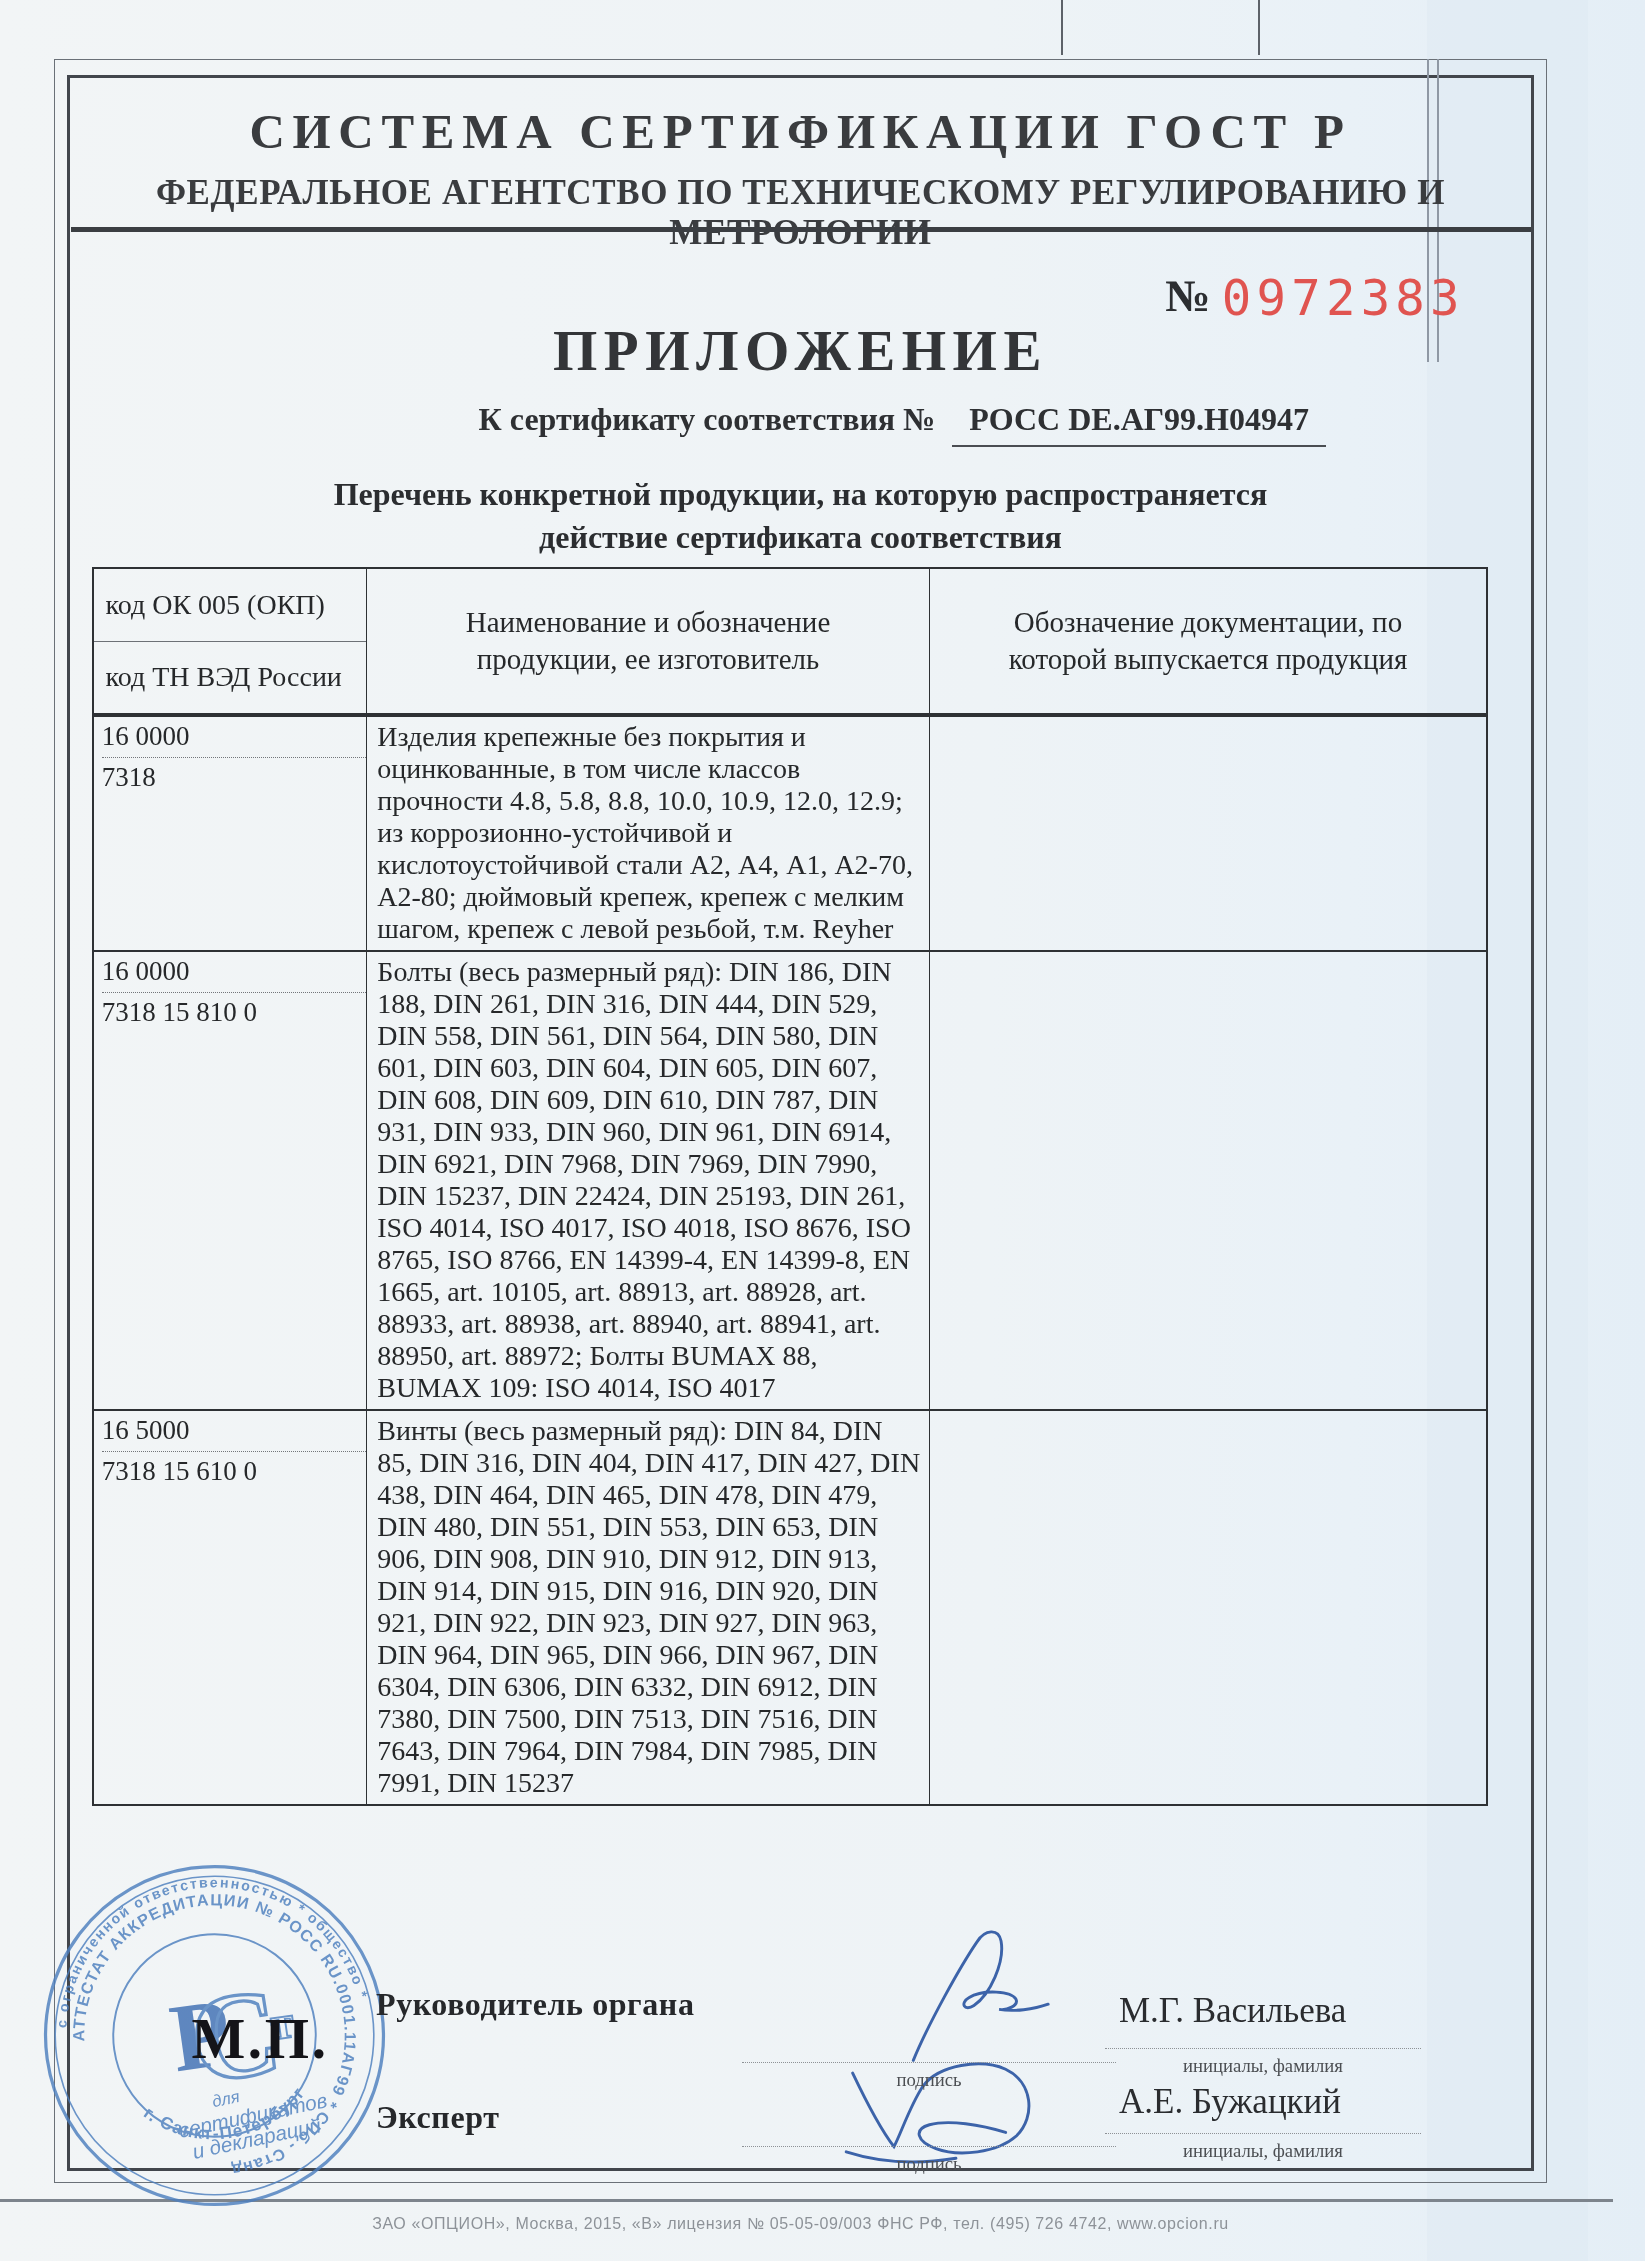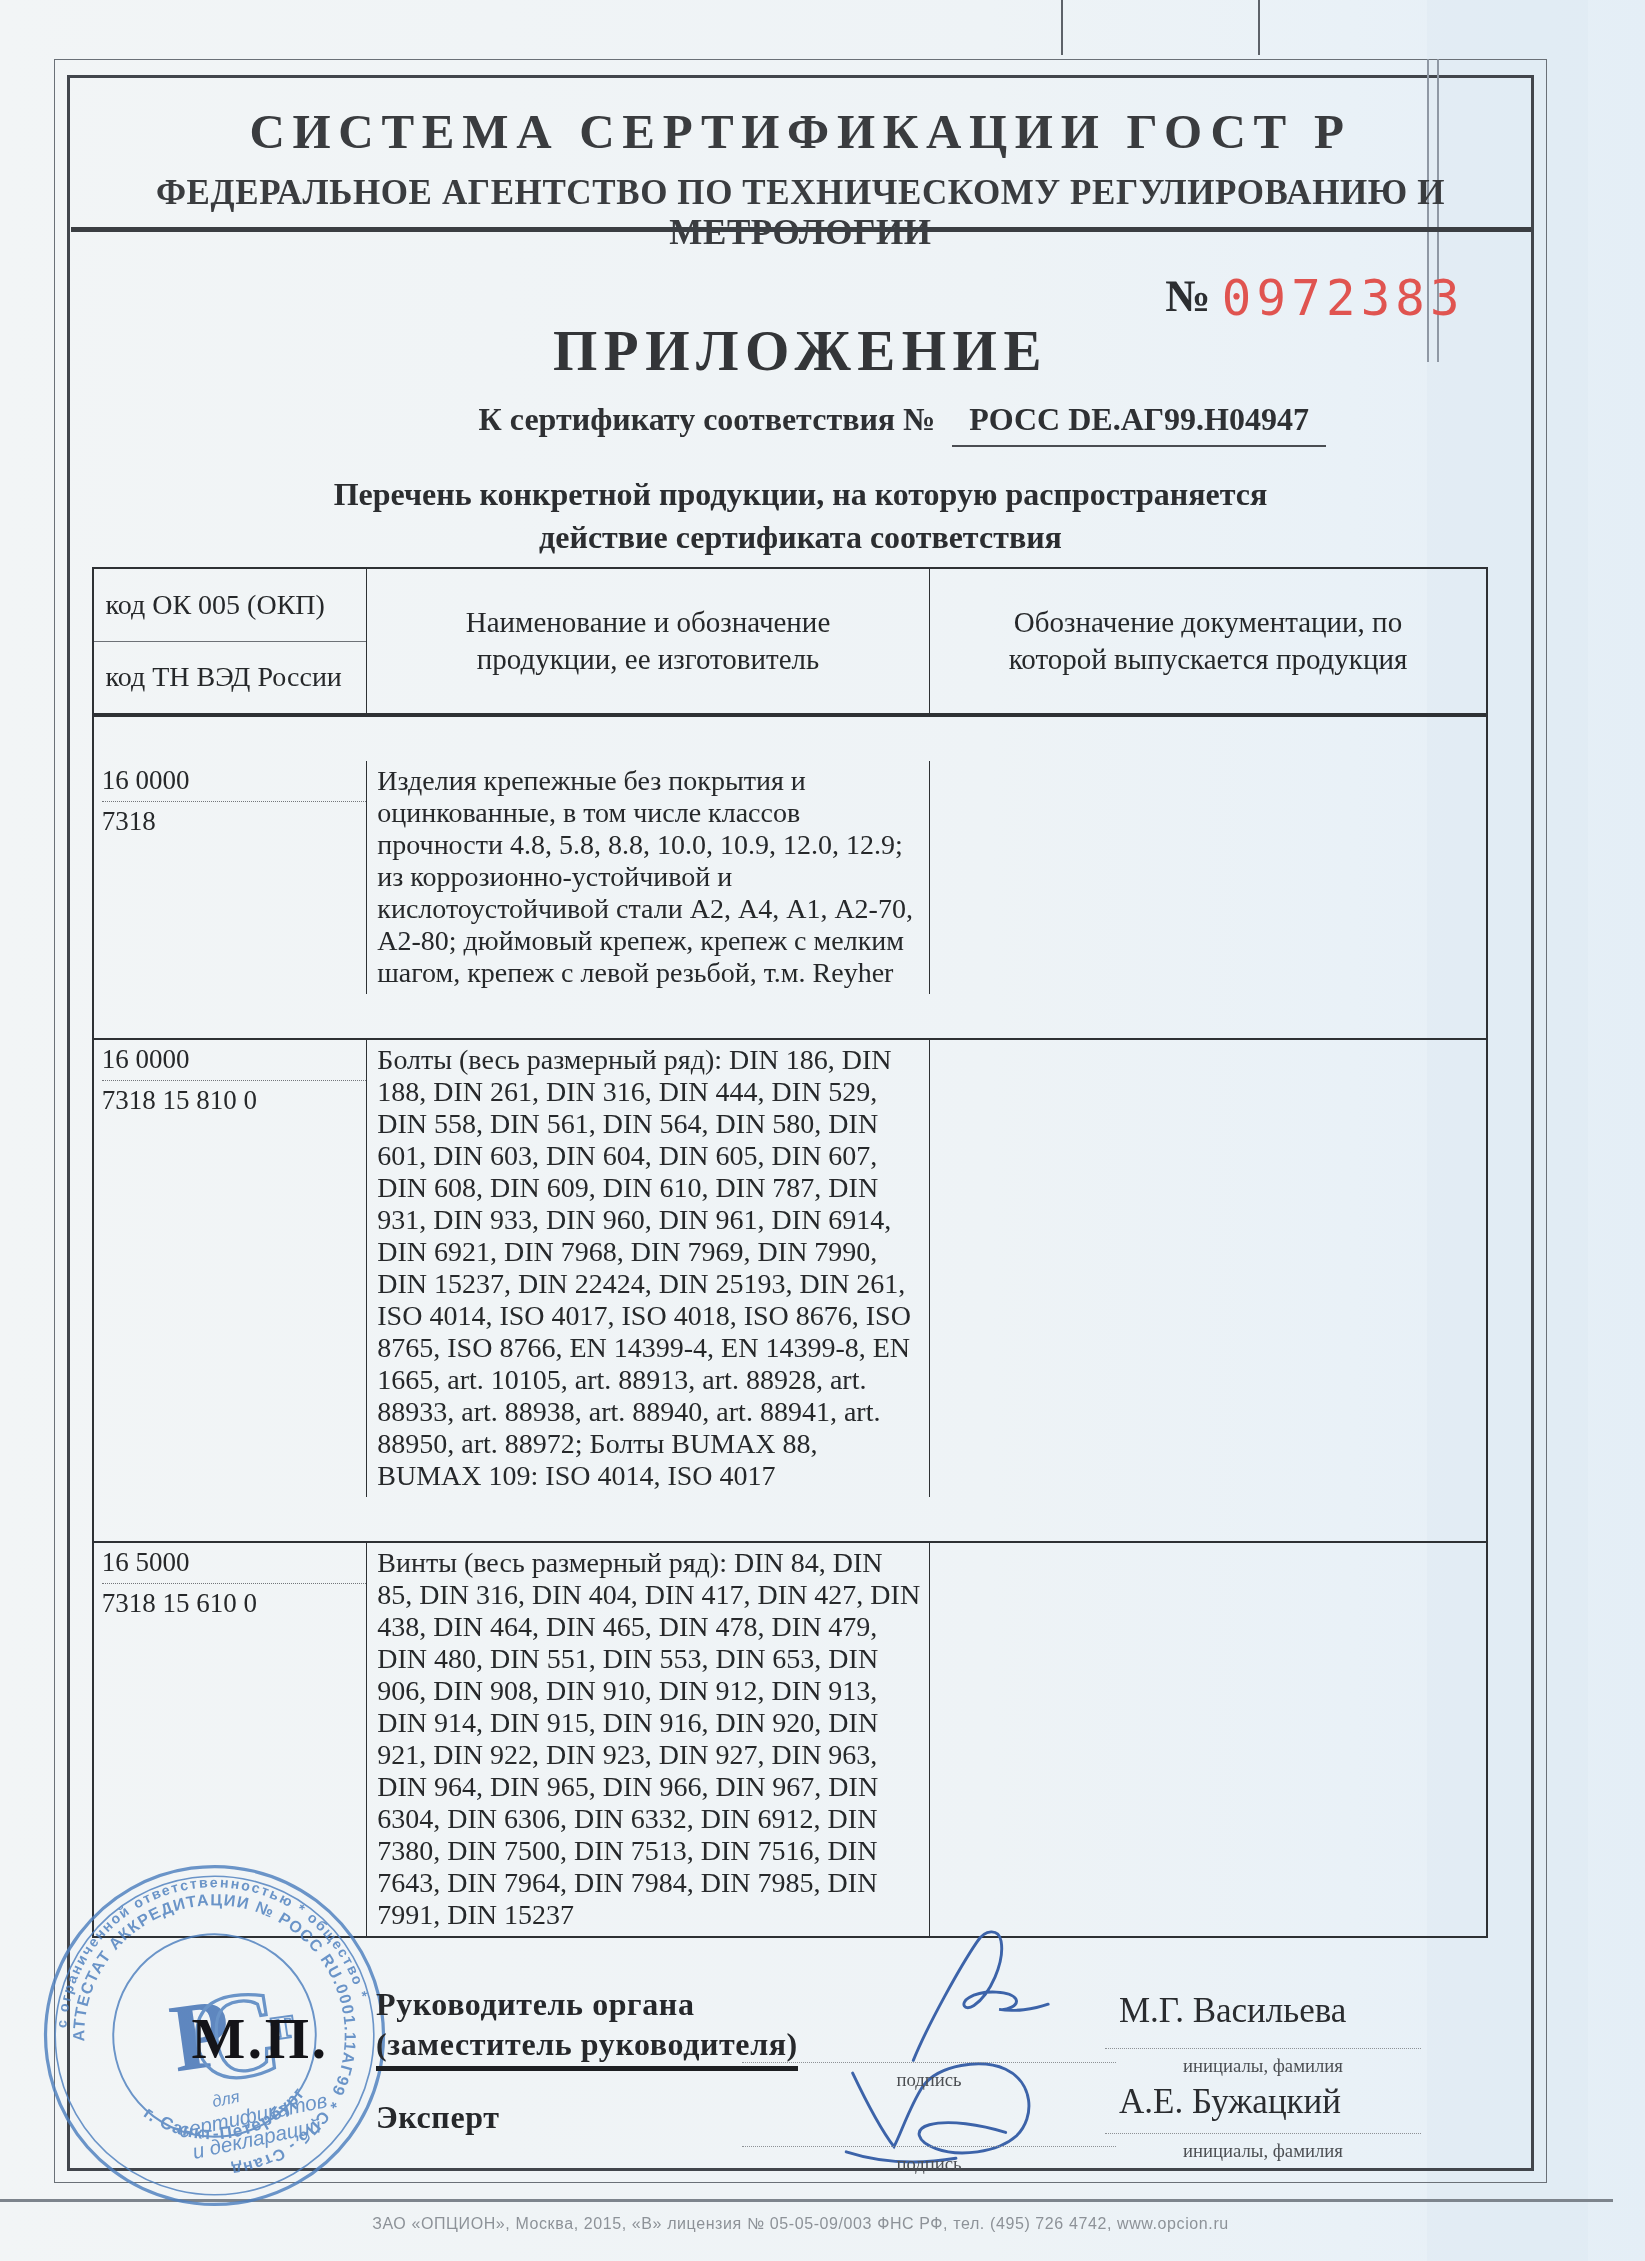--- a/index.html
+++ b/index.html
@@ -57,21 +57,21 @@
     border:2.6px solid #2e3134; }
   .t-row { display:grid; grid-template-columns:273px 563px auto; }
   .t-head { height:148px; border-bottom:4.5px solid #2e3134; }
   .cell { border-right:1.9px solid #2e3134; }
   .cell:last-child { border-right:none; }
   .head-codes { display:flex; flex-direction:column; font-size:28px; }
   .head-codes .half { flex:1; display:flex; align-items:center; padding-left:11.6px; }
   .head-codes .split { height:0; border-top:1.3px solid #6d7176; }
   .head-center { display:flex; align-items:center; justify-content:center;
     text-align:center; font-size:29px; line-height:37px; padding:0 45px; }
-  .body-row { border-top:2.6px solid #2e3134;margin-top:44px; }
+  .body-row { border-top:2.6px solid #2e3134; }
   .t-head + .body-row { border-top:none; }
   .code-cell { font-size:27px; padding:3.9px 0 0 7.7px; }
   .code-top { display:block; padding-bottom:5.2px; }
   .code-split { border-top:1.9px dotted #73767a; margin-right:0; }
   .code-bottom { display:block; padding-top:3.9px; }
   .desc-cell { font-size:28px; line-height:32px; padding:3.9px 6.5px 5.2px 10.3px; }
   .doc-cell { }
   #row-1 .desc-cell { min-height:229px; }
   #row-2 .desc-cell { min-height:452px; }
   #row-3 .desc-cell { min-height:387px; }
@@ -212,21 +212,20 @@
           <text x="268" y="392" font-size="26">для</text>
           <text x="208" y="428" font-size="32">сертификатов</text>
           <text x="222" y="464" font-size="32">и деклараций</text>
         </g>
       </g>
     </svg>
   </div>
   <div class="mp-label">М.П.</div>
 
   <div class="role" id="role-head-1">Руководитель органа</div>
-  <div class="role" id="role-head-2">(заместитель руководителя)</div>
   <div class="role" id="role-expert">Эксперт</div>
 
   <div class="autograph" id="autograph-1">
     <svg width="271" height="139" viewBox="0 0 420 215">
       <path d="M 95,208 C 118,152 168,62 194,24 C 206,5 227,3 231,23 C 237,56 214,106 189,123 C 174,133 167,119 181,111 C 204,97 247,101 254,113 C 259,123 240,131 228,129 C 250,133 282,129 304,121" fill="none" stroke="#3c63a9" stroke-width="4.5" stroke-linecap="round"></path>
     </svg>
   </div>
   <div class="autograph" id="autograph-2">
     <svg width="284" height="113" viewBox="0 0 440 175">
       <path d="M 32,28 C 52,70 76,116 96,142 C 106,124 120,80 141,48 C 166,15 231,5 269,22 C 311,42 316,95 286,125 C 256,152 196,158 161,145 C 131,134 126,115 151,108 C 181,100 231,108 269,120 M 22,150 C 72,166 132,170 192,160" fill="none" stroke="#3c63a9" stroke-width="4.5" stroke-linecap="round"></path>

